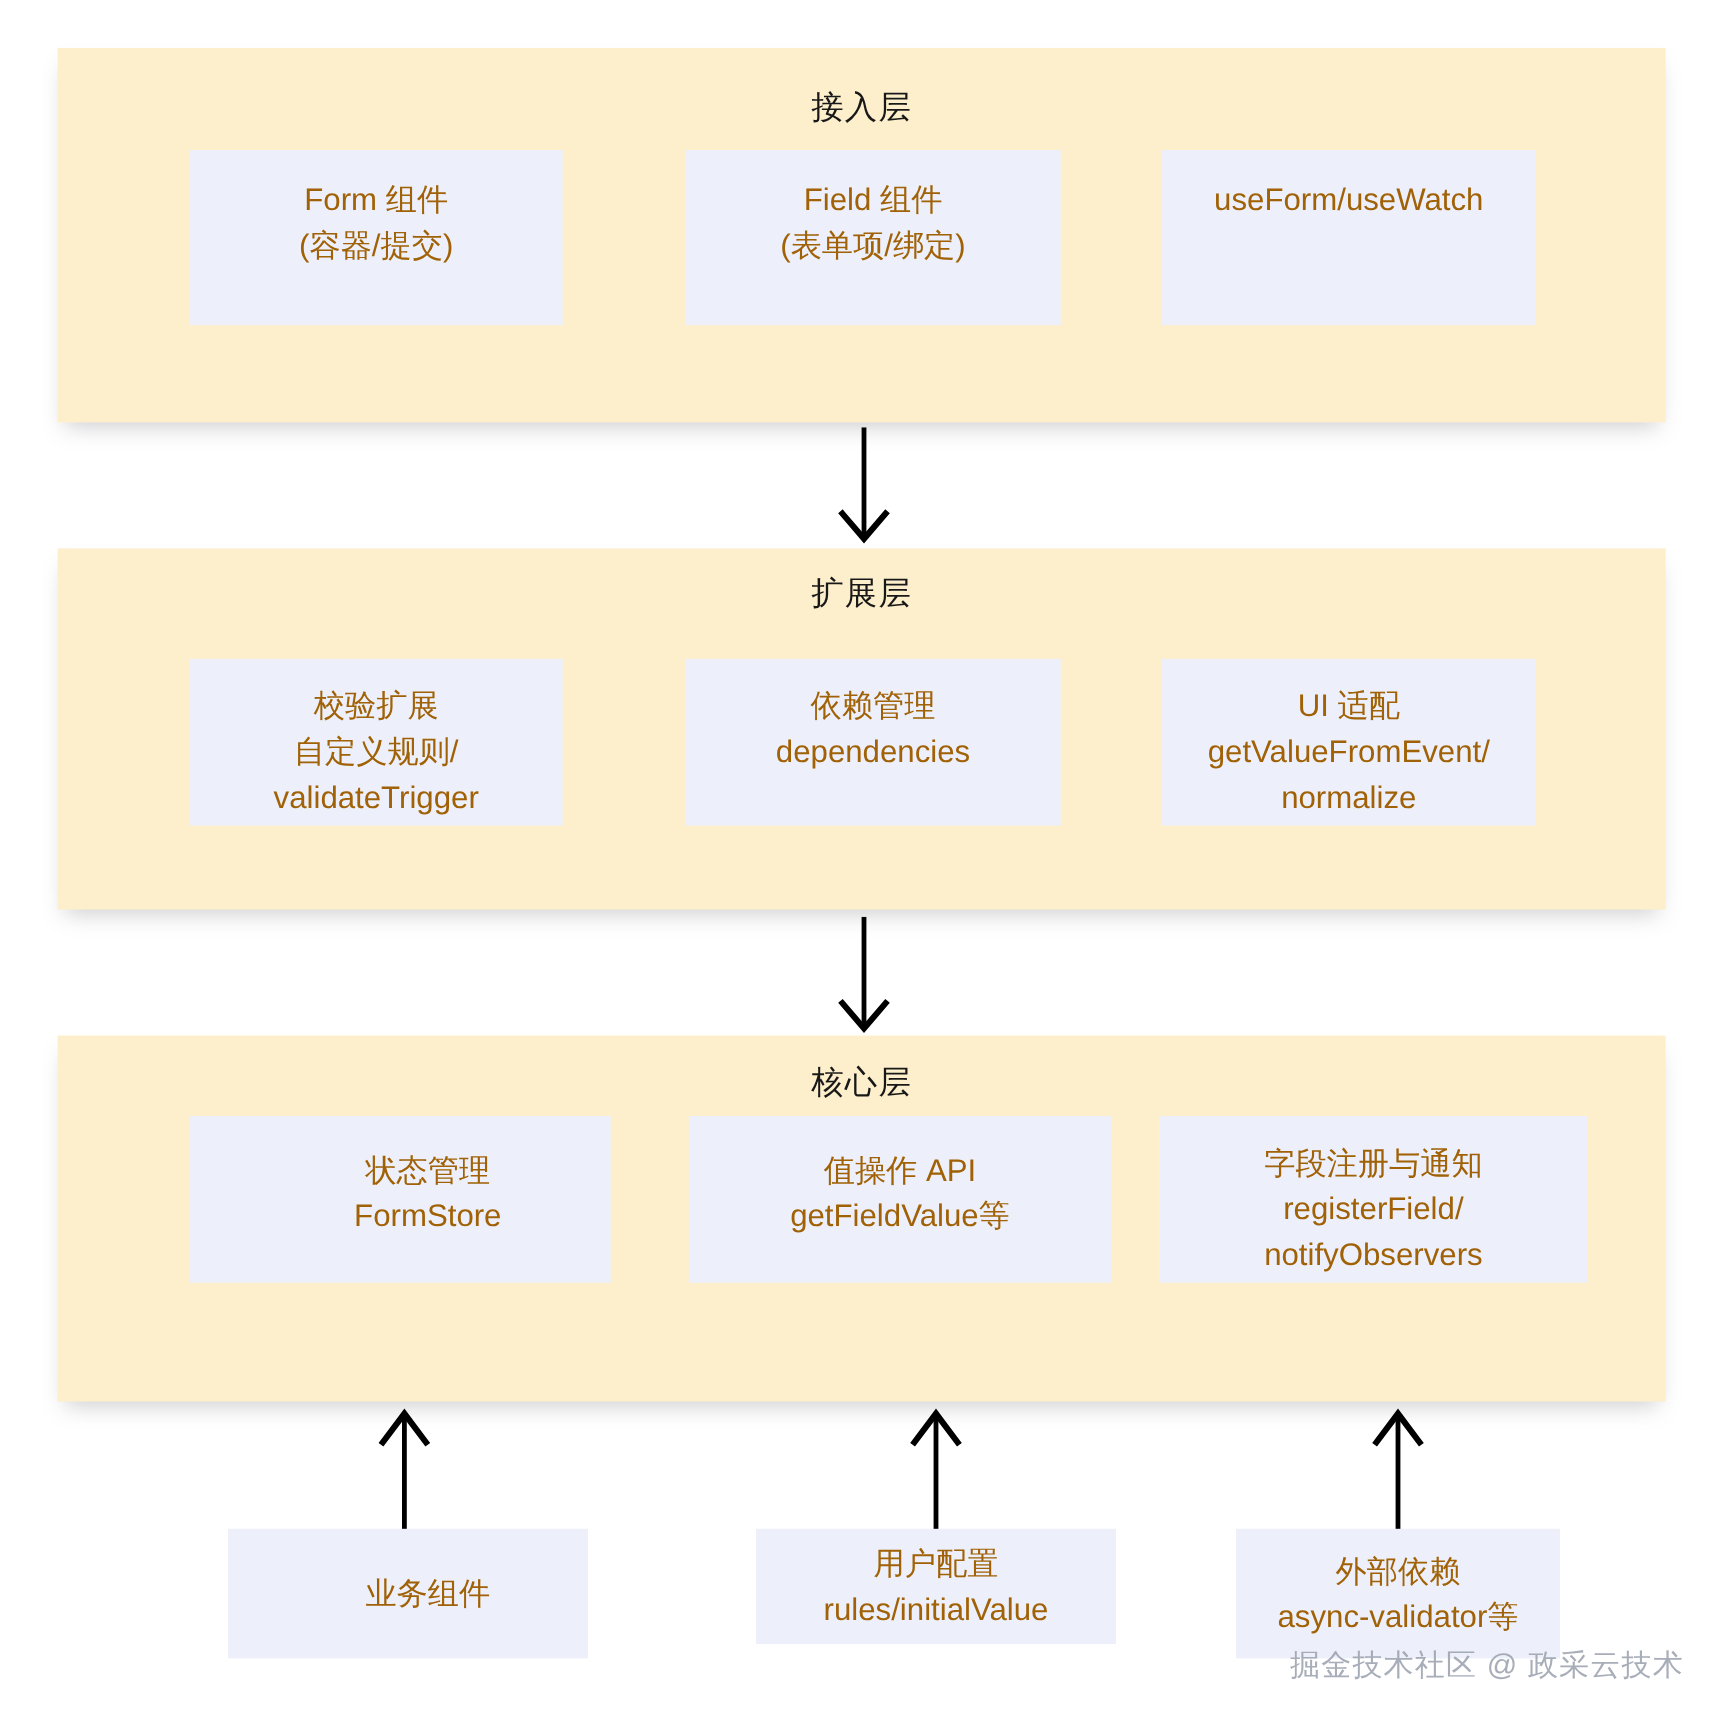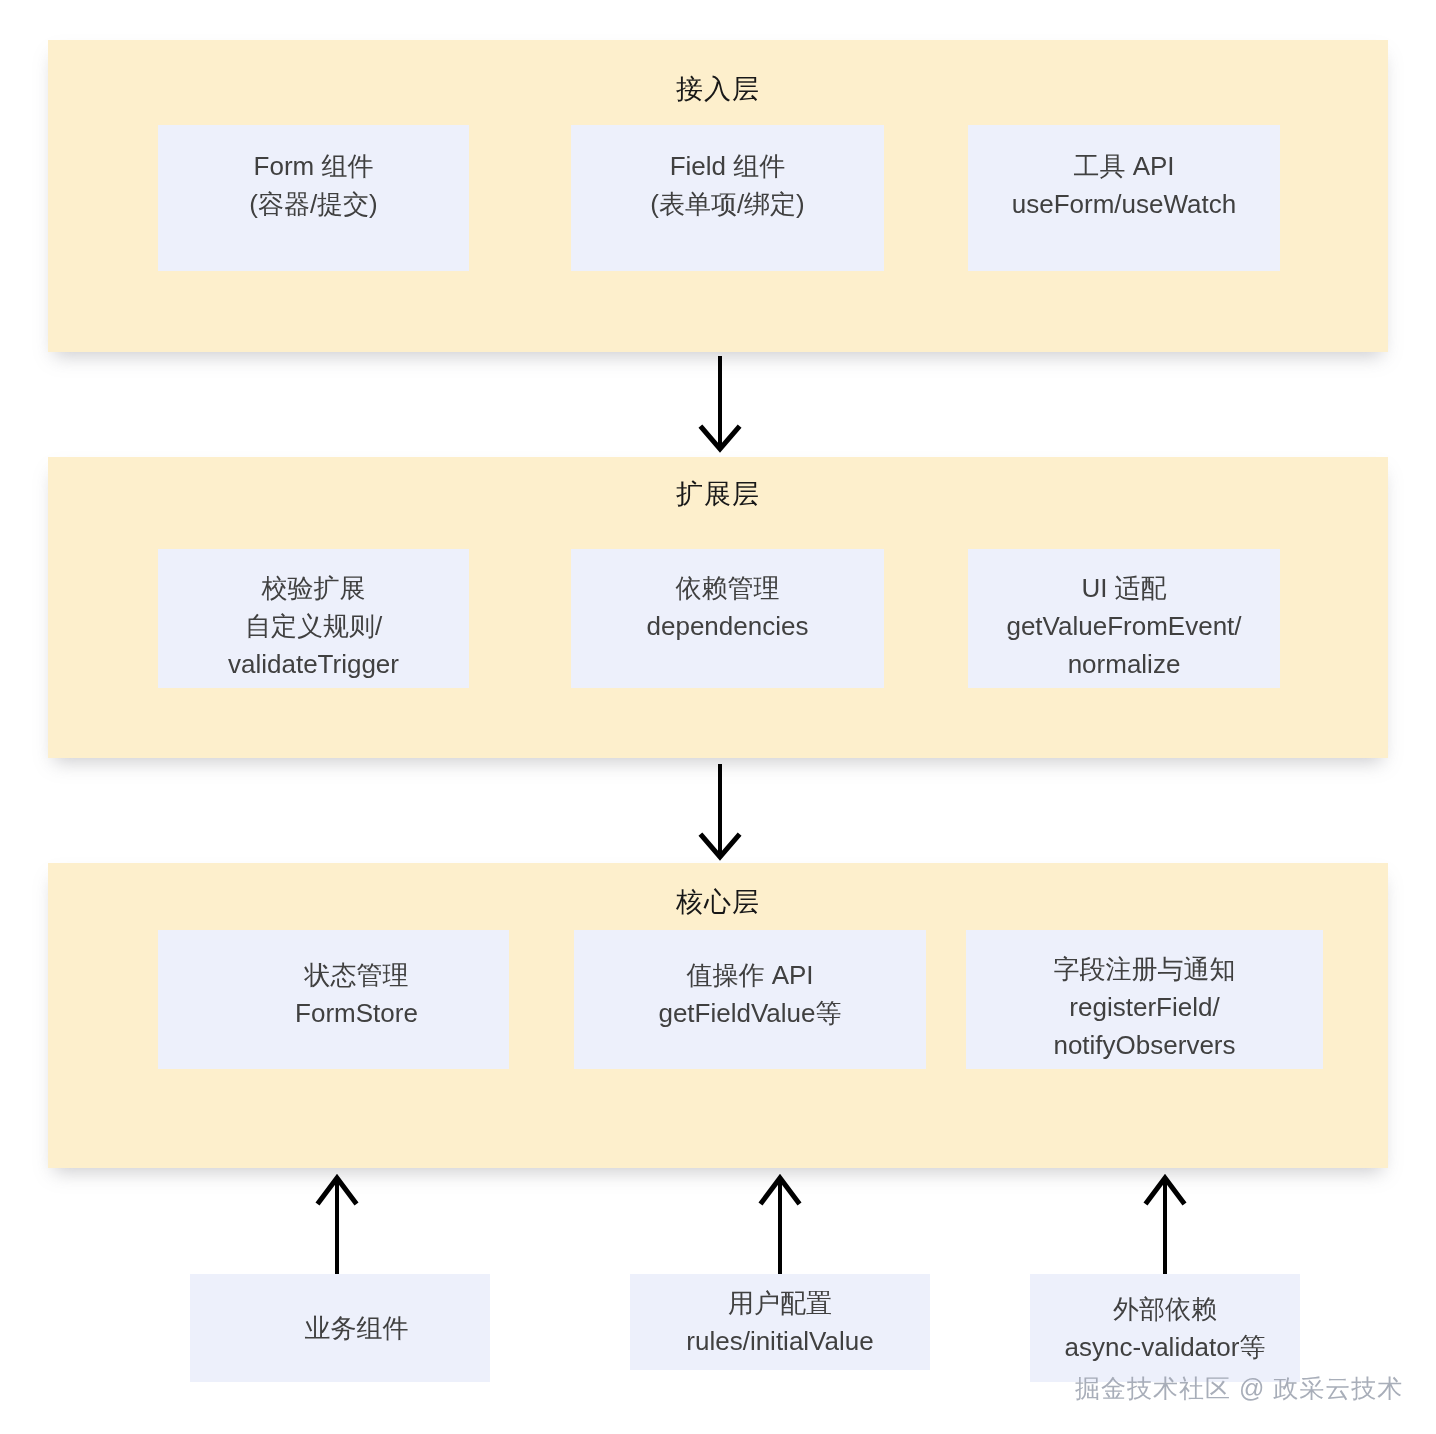--- a/index.html
+++ b/index.html
@@ -49,21 +49,21 @@
     box-sizing: border-box;
   }
   .node .lines {
     width: 100%;
     text-align: center;
   }
   .node .line {
     display: block;
     font-size: 26px;
     line-height: 38px;
-    color: #404040;
+    color: #a16207;
     white-space: nowrap;
   }
 
   
   .node.pad-top-1 .lines { margin-top: 22px; }
   .node.pad-top-2 .lines { margin-top: 20px; }
   .node.pad-top-3 .lines { margin-top: 26px; }
   .node.pad-center { justify-content: center; }
 
   
@@ -101,21 +101,20 @@
 
   <div class="node pad-top-1" style="left:571px; top:125px; width:313px; height:146px;">
     <div class="lines">
       <span class="line">Field 组件</span>
       <span class="line">(表单项/绑定)</span>
     </div>
   </div>
 
   <div class="node pad-top-1" style="left:968px; top:125px; width:312px; height:146px;">
     <div class="lines">
-      <span class="line">工具 API</span>
       <span class="line">useForm/useWatch</span>
     </div>
   </div>
 
   <div class="arrow" style="left:696px; top:356px;">
     <svg width="48" height="98" viewBox="0 0 48 98">
       <line x1="24" y1="0" x2="24" y2="90" stroke="#000000" stroke-width="4"></line>
       <polyline points="6,72 24,93 42,72" fill="none" stroke="#000000" stroke-width="5" stroke-linecap="square" stroke-linejoin="miter"></polyline>
     </svg>
   </div>

